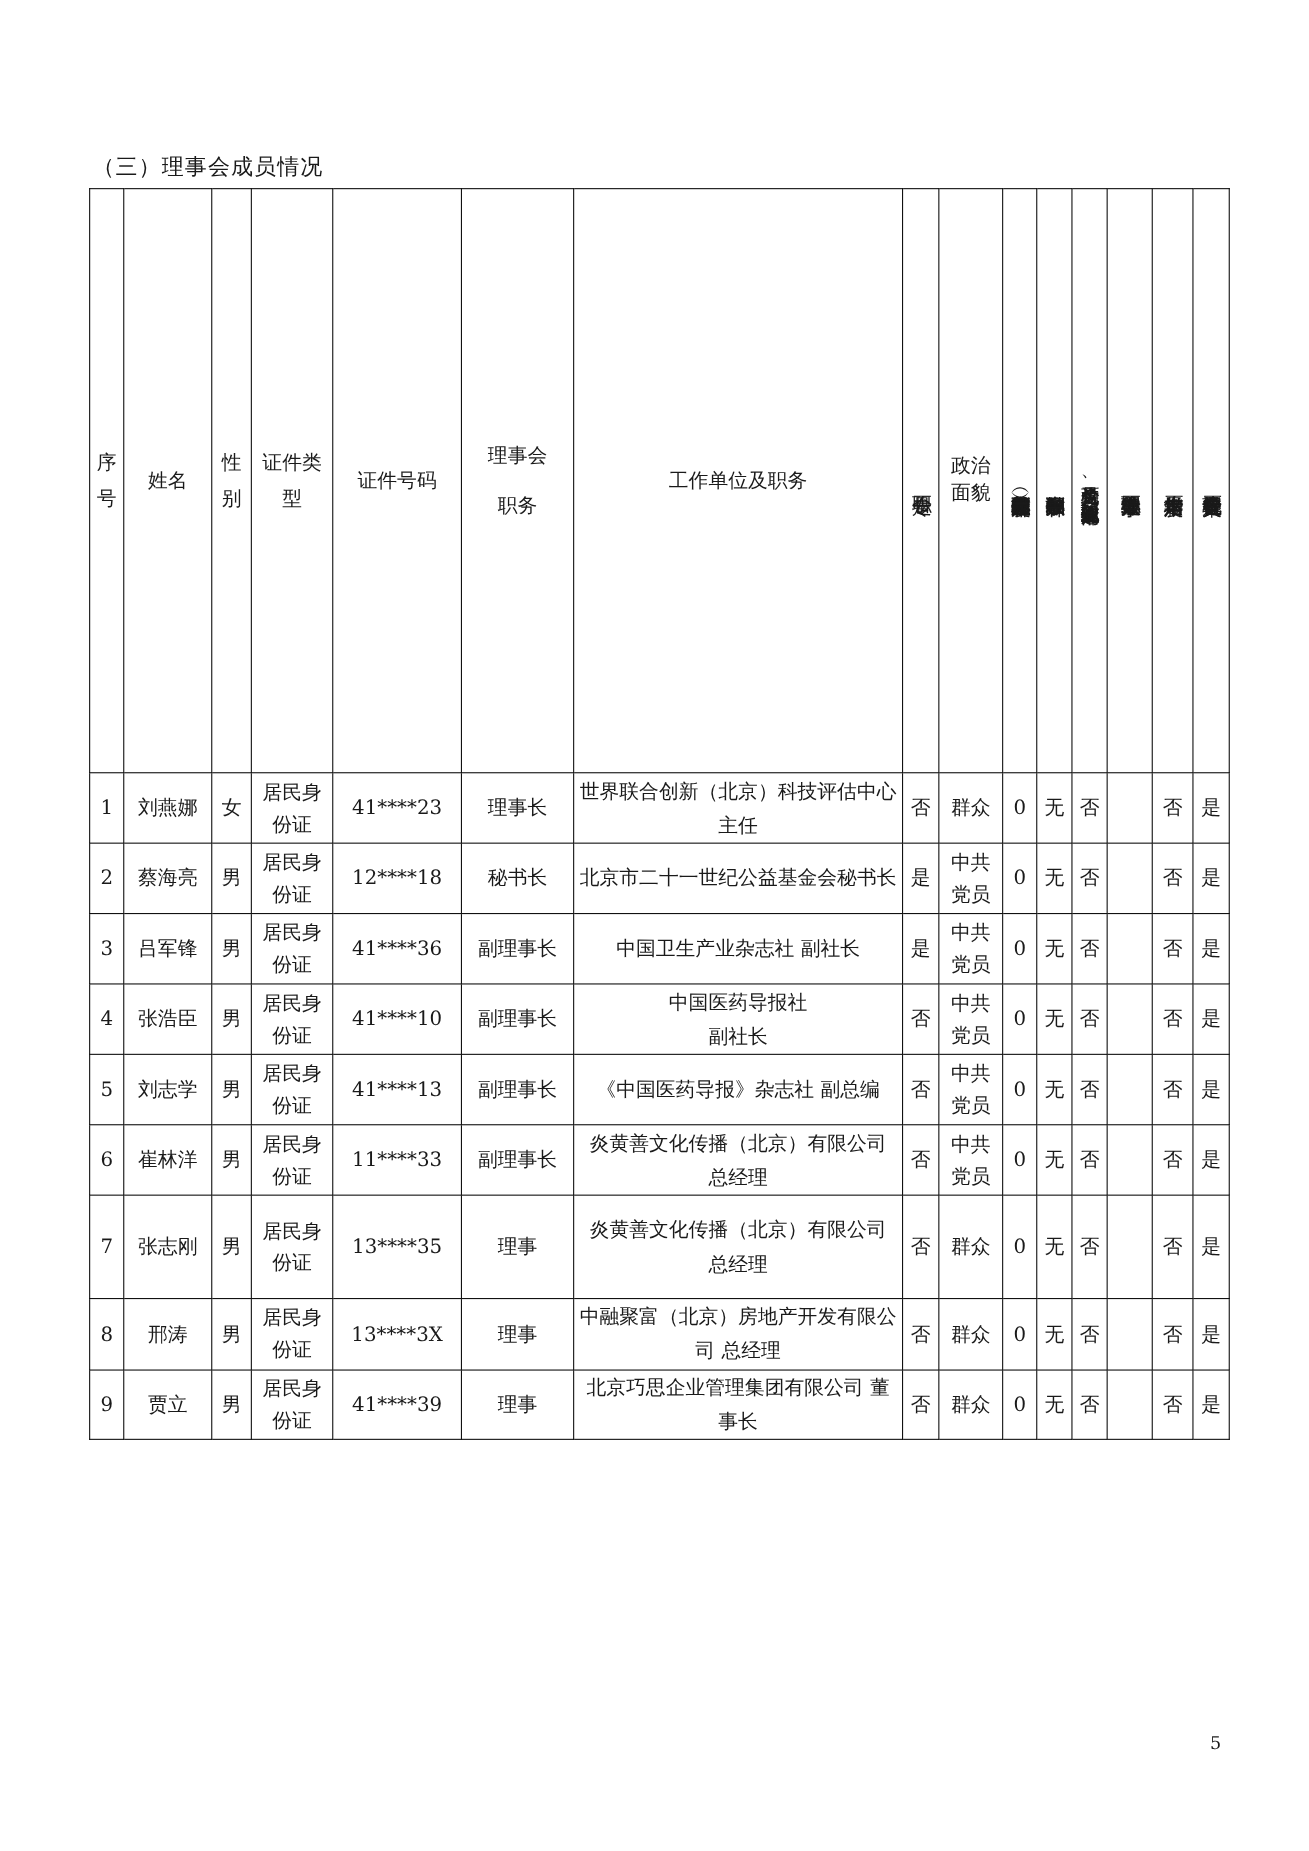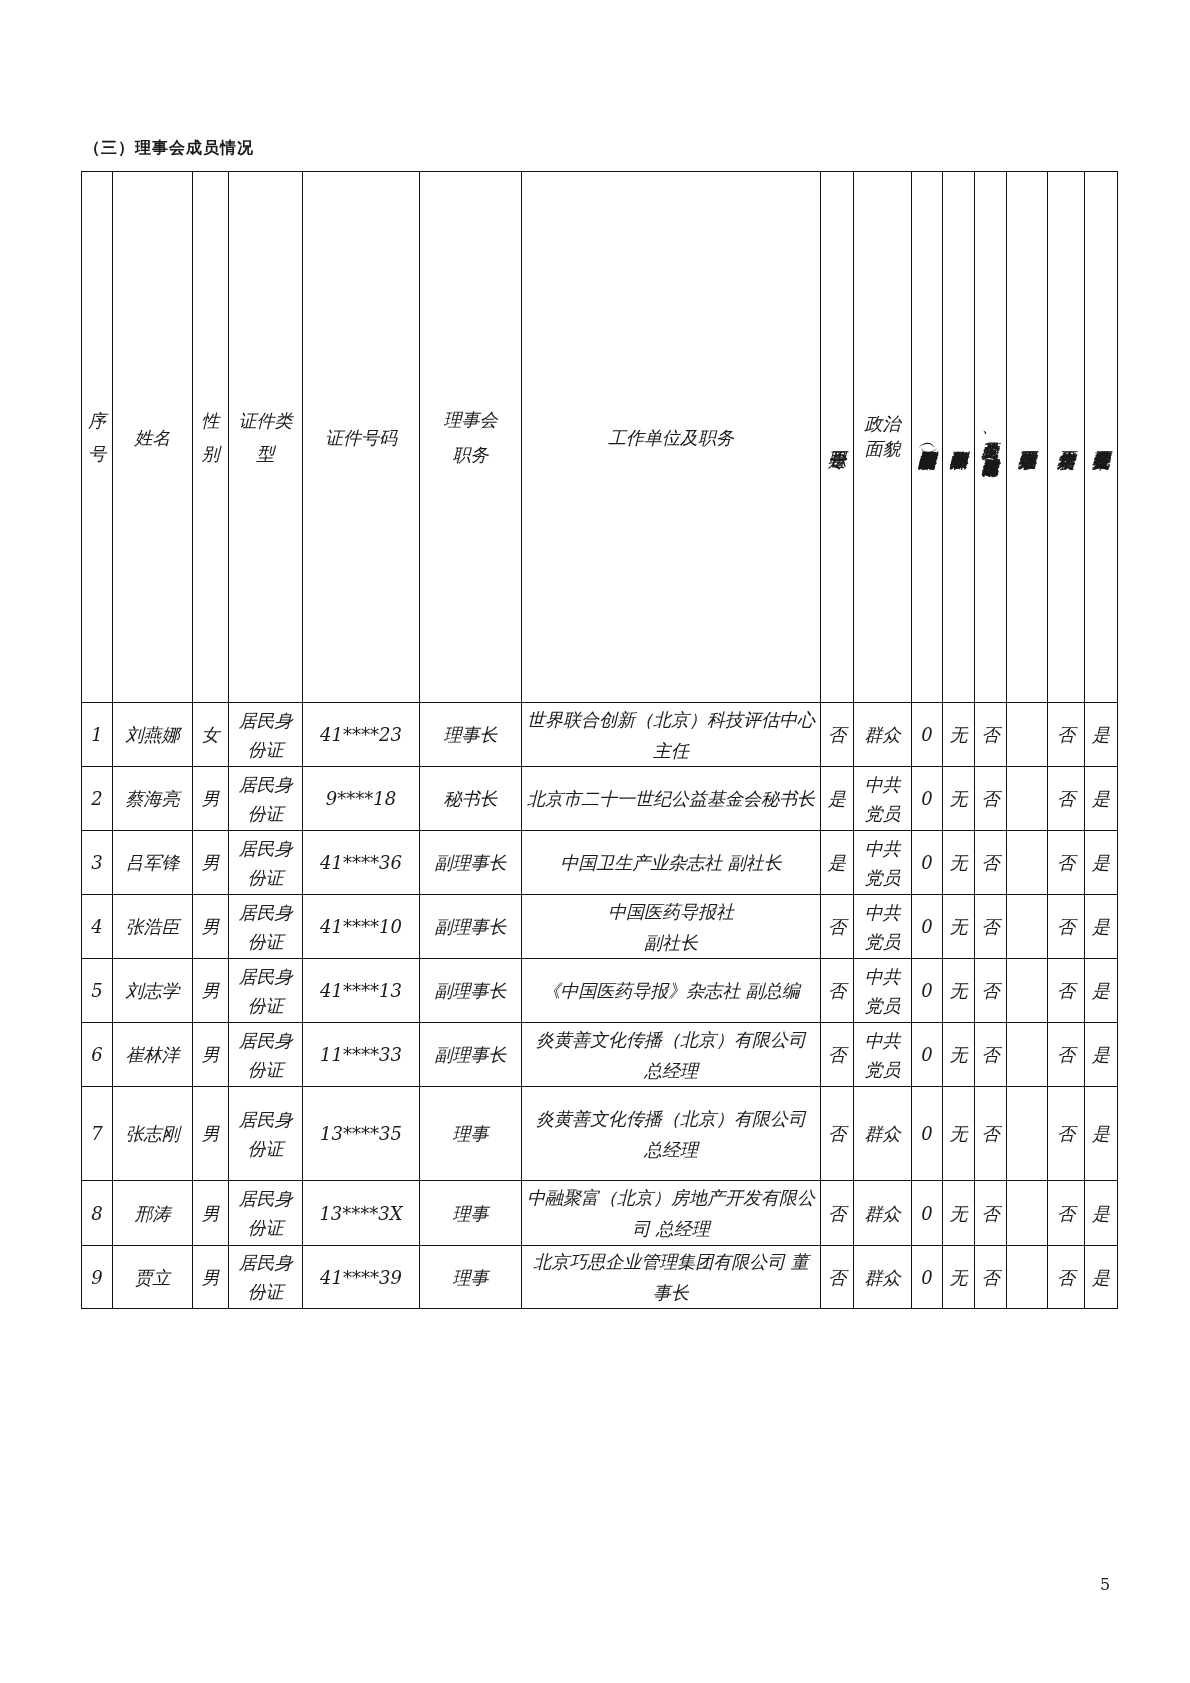--- a/index.html
+++ b/index.html
@@ -1,21 +1,21 @@
 <!DOCTYPE html>
 <html><head>
 <meta charset="utf-8">
 <style>
   html, body { margin: 0; padding: 0; background: #ffffff; }
   body { width: 1190px; height: 1683px; position: relative; overflow: hidden;
          font-family: "DejaVu Serif", "Liberation Serif", serif; color: #1a1a1a; }
-  .section-title { position: absolute; left: 84px; top: 138px; font-size: 16px; font-weight: bold;
+  .section-title { position: absolute; left: 84px; top: 138px; font-size: 20px; font-weight: normal;
                    font-family: "DejaVu Sans", "Liberation Sans", sans-serif; letter-spacing: 1px; }
   table.members { position: absolute; left: 81px; top: 171px; border-collapse: collapse;
-                  table-layout: fixed; width: 1036px; font-style: italic; }
+                  table-layout: fixed; width: 1036px; }
   table.members td, table.members th { border: 1.3px solid #111; padding: 0; text-align: center;
                   vertical-align: middle; font-size: 18px; font-weight: normal; line-height: 31px; overflow: hidden; }
   table.members th { height: 530px; }
   .vert { writing-mode: vertical-rl; text-orientation: upright; margin: 0 auto; line-height: 22px; letter-spacing: 0; }
   .narrow-h { display: inline-block; width: 22px; line-height: 33px; }
   .work { padding: 0 4px !important; line-height: 31px; }
   .page-num { position: absolute; left: 1100px; top: 1575px; font-size: 16px; }
 </style>
 </head>
 <body>
@@ -40,21 +40,21 @@
       <col style="width:37px">
       <col style="width:33px">
   </colgroup>
   <thead>
     <tr>
       <th><span class="narrow-h">序号</span></th>
       <th>姓名</th>
       <th><span class="narrow-h">性别</span></th>
       <th><span style="display:inline-block;width:62px;line-height:33px">证件类型</span></th>
       <th>证件号码</th>
-      <th><span style="display:inline-block;width:58px;line-height:35px">理事会职务</span></th>
+      <th><span style="display:inline-block;width:58px;line-height:45px">理事会职务</span></th>
       <th>工作单位及职务</th>
       <th>
           <div class="vert">是否专职</div>
         </th>
       <th><span style="display:inline-block;width:40px;line-height:25px">政治面貌</span></th>
       <th>
           <div class="vert">本年度在基金会领取的报酬和补贴（人民币元）</div>
         </th>
       <th>
           <div class="vert">领取报酬和补贴事由</div>
@@ -89,21 +89,21 @@
         <td>否</td>
         <td></td>
         <td>否</td>
         <td>是</td>
       </tr>
       <tr style="height: 64px;">
         <td>2</td>
         <td>蔡海亮</td>
         <td>男</td>
         <td style="line-height: 29px; padding: 0px 8px;">居民身份证</td>
-        <td>9****18</td>
+        <td>12****18</td>
         <td>秘书长</td>
         <td class="work" style="white-space: pre-line; margin-top: 12px;">北京市二十一世纪公益基金会秘书长</td>
         <td>是</td>
         <td style="padding: 0px 10px; line-height: 29px;">中共党员</td>
         <td>0</td>
         <td>无</td>
         <td>否</td>
         <td></td>
         <td>否</td>
         <td>是</td>

